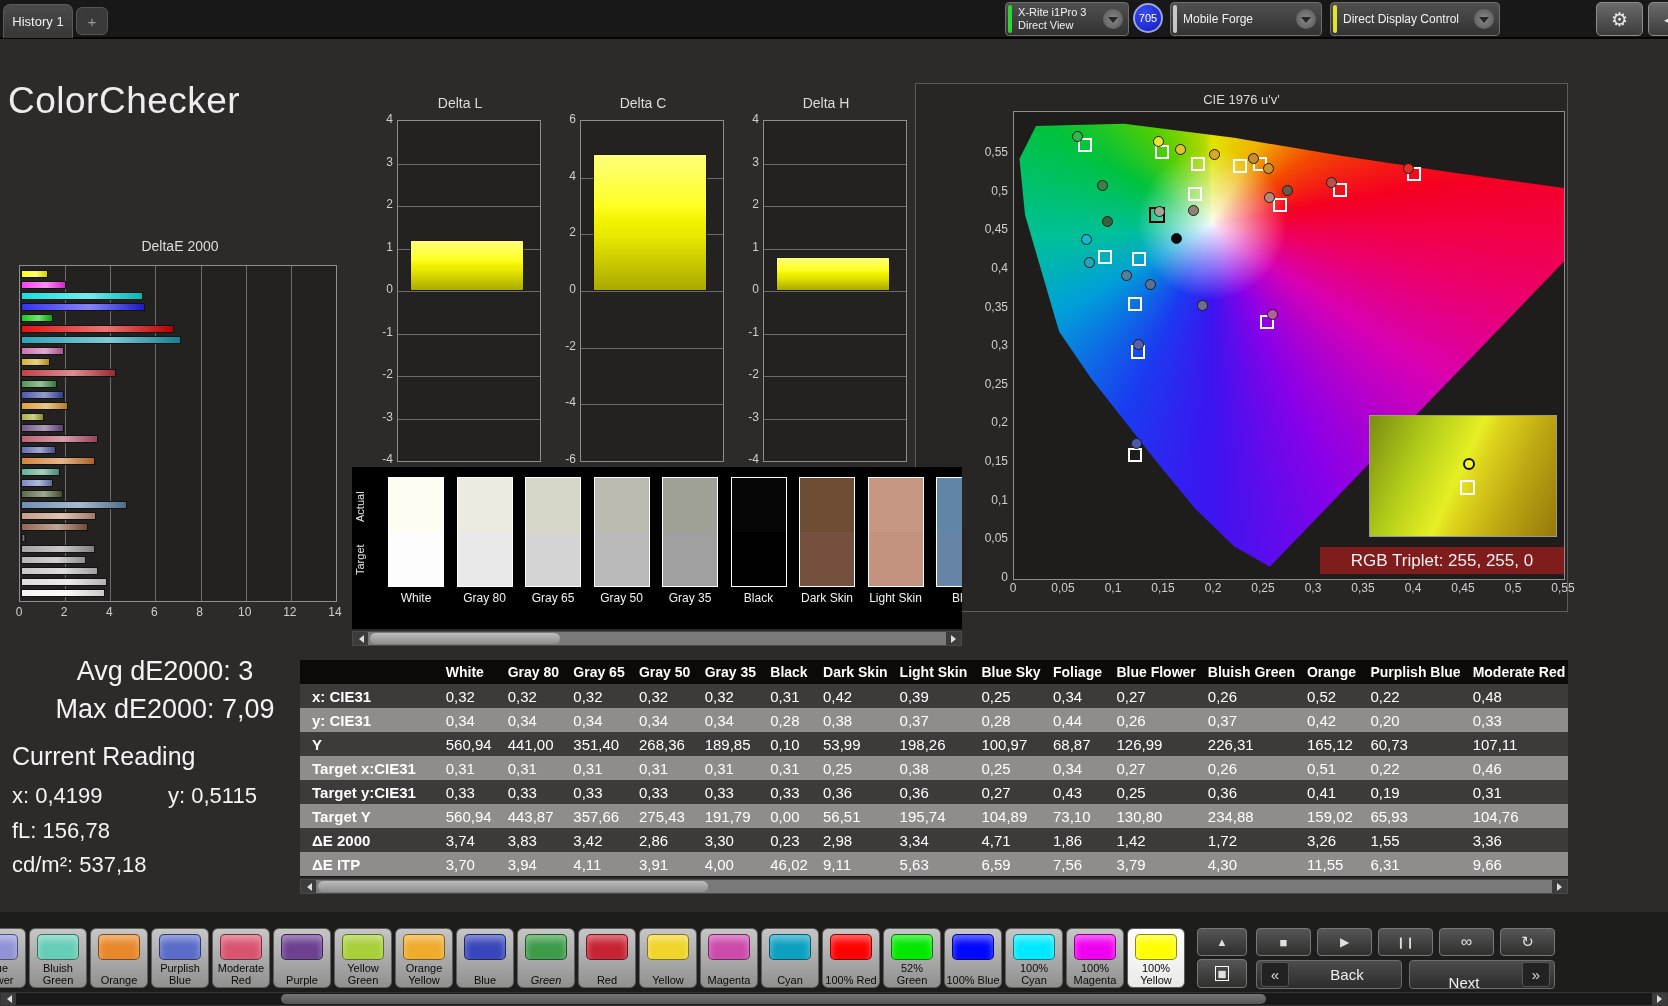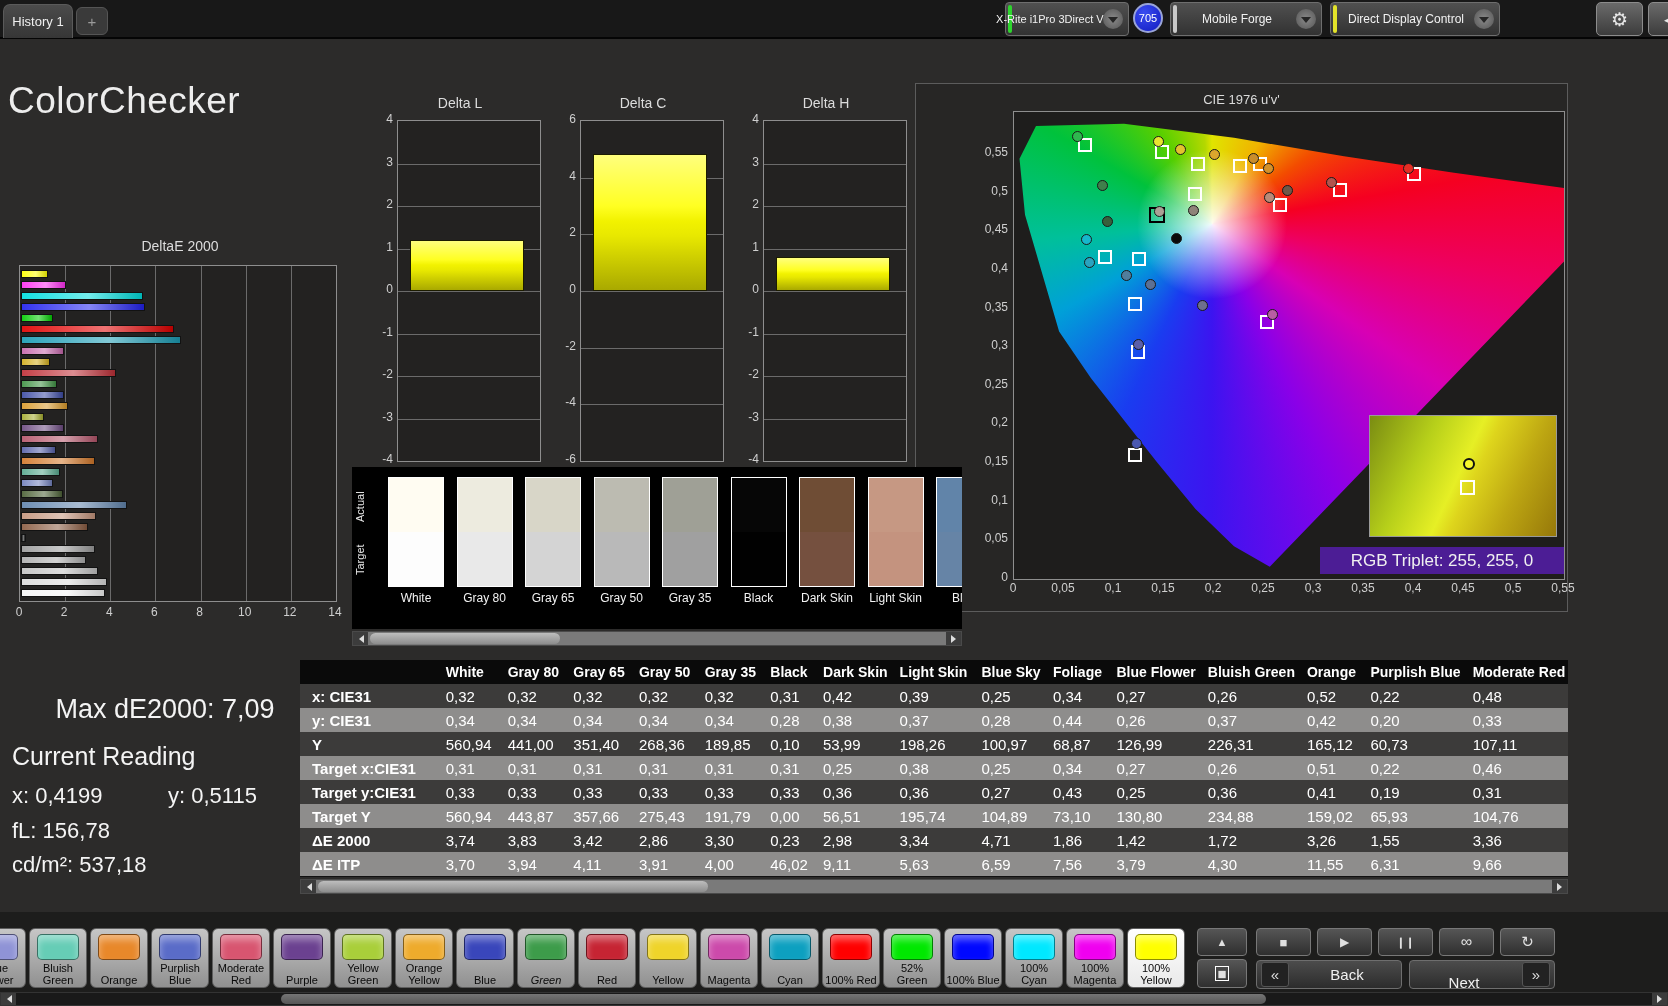--- a/index.html
+++ b/index.html
@@ -3,21 +3,21 @@
 <meta charset="utf-8">
 <style>
   html,body{margin:0;padding:0;background:#2c2b2a;font-family:"Liberation Sans",sans-serif;}
   #app{position:relative;width:1668px;height:1006px;overflow:hidden;background:#2c2b2a;color:#eee;}
   
   #topbar{position:absolute;left:0;top:0;width:1668px;height:37px;background:#181818;border-bottom:2px solid #050505;}
   #tab-history{position:absolute;left:3px;top:4px;width:68px;height:33px;background:linear-gradient(#4b4b4b,#363636);border:1px solid #5a5a5a;border-bottom:none;border-radius:7px 7px 0 0;color:#f0f0f0;font-size:13px;display:flex;align-items:center;justify-content:center;}
   #tab-add{position:absolute;left:76px;top:7px;width:30px;height:26px;background:#3a3a3a;border:1px solid #555;border-radius:6px;color:#9a9a9a;font-size:15px;display:flex;align-items:center;justify-content:center;}
   .ddbox{position:absolute;top:2px;height:32px;background:linear-gradient(#505050,#323232);border:1px solid #6e6e6e;border-radius:4px;}
   .ddbox .stripe{position:absolute;left:2px;top:2px;bottom:2px;width:4px;border-radius:2px;}
-  .ddbox .txt{position:absolute;left:12px;top:0;bottom:0;right:30px;display:flex;flex-direction:row;justify-content:center;color:#f2f2f2;align-items:center;}
+  .ddbox .txt{position:absolute;left:12px;top:0;bottom:0;right:30px;display:flex;flex-direction:column;justify-content:center;color:#f2f2f2;}
   .ddbox .l1{font-size:11px;line-height:13px;white-space:nowrap;}
   .ddbox .one{font-size:12px;}
   .ddarrow{position:absolute;right:5px;top:50%;margin-top:-10px;width:20px;height:20px;border-radius:50%;background:radial-gradient(#8a8a8a,#555);}
   .ddarrow:after{content:"";position:absolute;left:5px;top:8px;border-left:5px solid transparent;border-right:5px solid transparent;border-top:6px solid #262626;}
   #badge-705{position:absolute;left:1133px;top:3px;width:30px;height:30px;border-radius:50%;background:radial-gradient(circle at 35% 30%,#3a4cf0,#101ac0);border:2px solid #99a4d8;box-sizing:border-box;color:#fff;font-size:11px;display:flex;align-items:center;justify-content:center;}
   .sqbtn{position:absolute;top:2px;height:32px;background:linear-gradient(#6a6a6a,#3c3c3c);border:1px solid #8c8c8c;border-radius:5px;color:#e8e8e8;display:flex;align-items:center;justify-content:center;}
   
   #page-title{position:absolute;left:8px;top:80px;font-size:37px;color:#ededed;letter-spacing:.5px;}
   .stat{position:absolute;color:#f4f4f4;}
   #stat-avg{left:0;top:656px;width:330px;text-align:center;font-size:27px;}
@@ -70,21 +70,21 @@
         #d800b4 125deg,#8a00e8 155deg,#3c14f0 180deg,#1a3cf0 205deg,#00a0d8 240deg,
         #00c09a 265deg,#00c23c 300deg,#57cf00 330deg,#b4d800 355deg,#e0e400 360deg);
     clip-path:polygon(4% 3%,20% 2.5%,40% 5.5%,60% 9.5%,80% 13%,100% 16.3%,100% 32%,46.5% 97.4%,40% 93%,33% 85%,26% 75%,20% 66%,14% 57%,8.2% 47%,2% 22%,1% 10%);}
   .cie-sq{position:absolute;width:14px;height:14px;border:2px solid #fff;box-sizing:border-box;}
   .cie-sq.sel{width:16px;height:16px;border-color:#000;}
   .cie-dot{position:absolute;width:11px;height:11px;border-radius:50%;border:1px solid #1a1a1a;box-sizing:border-box;}
   #cie-inset{position:absolute;left:355px;top:303px;width:186px;height:120px;border:1px solid #9a9a9a;
     background:linear-gradient(115deg,#7a8c12 0%,#b6cf1a 28%,#e6ef25 48%,#ded51c 55%,#bda612 75%,#96780a 100%);}
   #inset-dot{position:absolute;left:93px;top:42px;width:12px;height:12px;border-radius:50%;background:#f6f62c;border:2px solid #111;box-sizing:border-box;}
   #inset-sq{position:absolute;left:90px;top:64px;width:15px;height:15px;border:2px solid #fff;box-sizing:border-box;}
-  #rgb-label{position:absolute;left:306px;top:435px;width:244px;height:27px;background:#4c1d95;color:#f0f0f0;font-size:17px;display:flex;align-items:center;justify-content:center;}
+  #rgb-label{position:absolute;left:306px;top:435px;width:244px;height:27px;background:#7f1d1d;color:#f0f0f0;font-size:17px;display:flex;align-items:center;justify-content:center;}
   
   #table-wrap{position:absolute;left:300px;top:660px;width:1268px;height:217px;overflow:hidden;background:#111;}
   table{border-collapse:collapse;table-layout:fixed;}
   th,td{height:24px;padding:0 0 0 12px;font-size:15px;color:#fff;text-align:left;white-space:nowrap;overflow:hidden;}
   thead th{background:#0a0a0a;font-weight:bold;font-size:14px;}
   tr.ra td{background:#3c3b3a;}
   tr.rb td{background:#8e8d8c;}
   td.rowlab{font-weight:bold;}
   
   #bottom-strip{position:absolute;left:0;top:912px;width:1668px;height:94px;background:#1d1d1c;overflow:hidden;}
@@ -382,20 +382,21 @@
         <div class="ticklab" style="left: 42px; top: 254.2px; width: 50px; text-align: right;">0,3</div>
         <div class="ticklab" style="left: 42px; top: 292.84px; width: 50px; text-align: right;">0,25</div>
         <div class="ticklab" style="left: 42px; top: 331.48px; width: 50px; text-align: right;">0,2</div>
         <div class="ticklab" style="left: 42px; top: 370.12px; width: 50px; text-align: right;">0,15</div>
         <div class="ticklab" style="left: 42px; top: 408.76px; width: 50px; text-align: right;">0,1</div>
         <div class="ticklab" style="left: 42px; top: 447.4px; width: 50px; text-align: right;">0,05</div>
         <div class="ticklab" style="left: 42px; top: 486.04px; width: 50px; text-align: right;">0</div>
       </div>
   </div>
 
+  <div class="stat" id="stat-avg">Avg dE2000: 3</div>
   <div class="stat" id="stat-max">Max dE2000: 7,09</div>
   <div class="stat" id="stat-current">Current Reading</div>
   <div class="stat" id="stat-x">x: 0,4199</div>
   <div class="stat" id="stat-y">y: 0,5115</div>
   <div class="stat" id="stat-fl">fL: 156,78</div>
   <div class="stat" id="stat-cd">cd/m²: 537,18</div>
 
   <div id="table-wrap">
     <table id="data-table">
         <colgroup>

